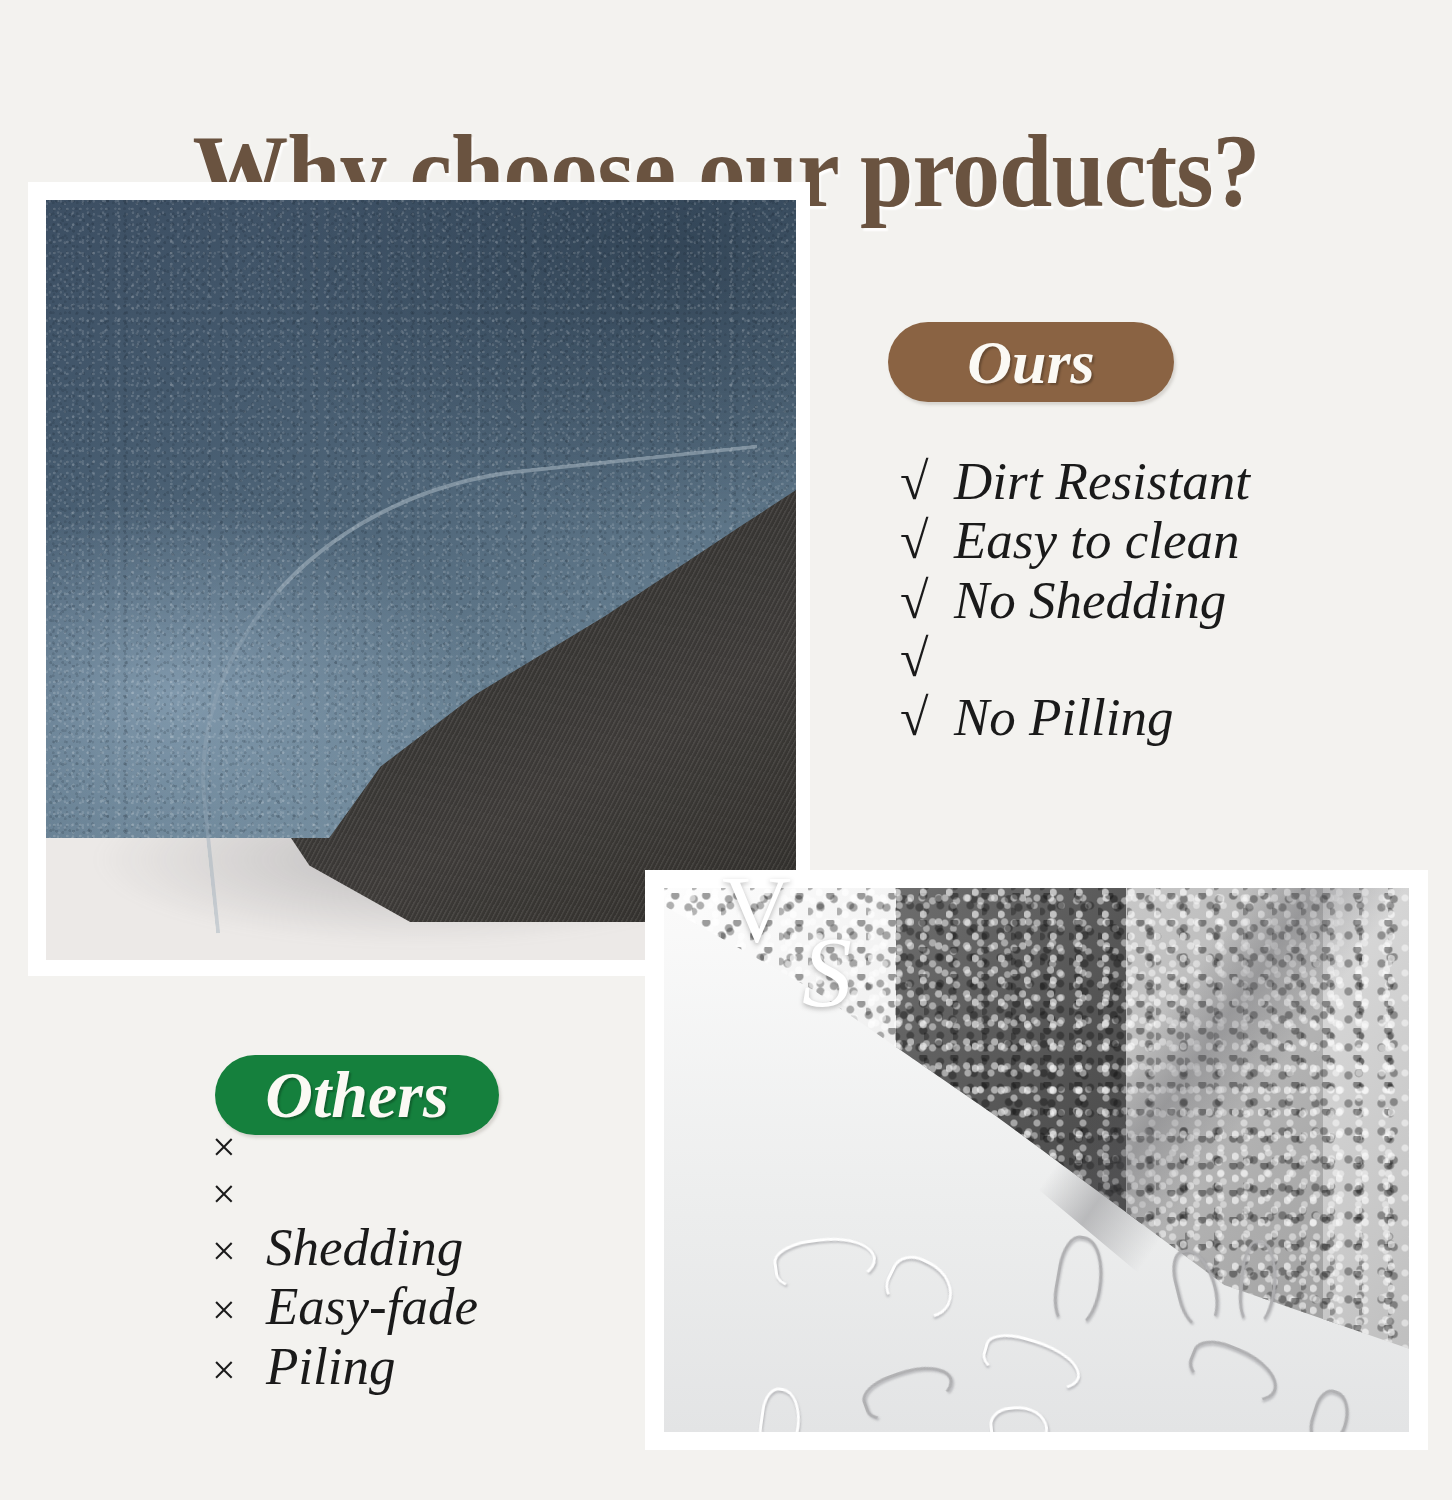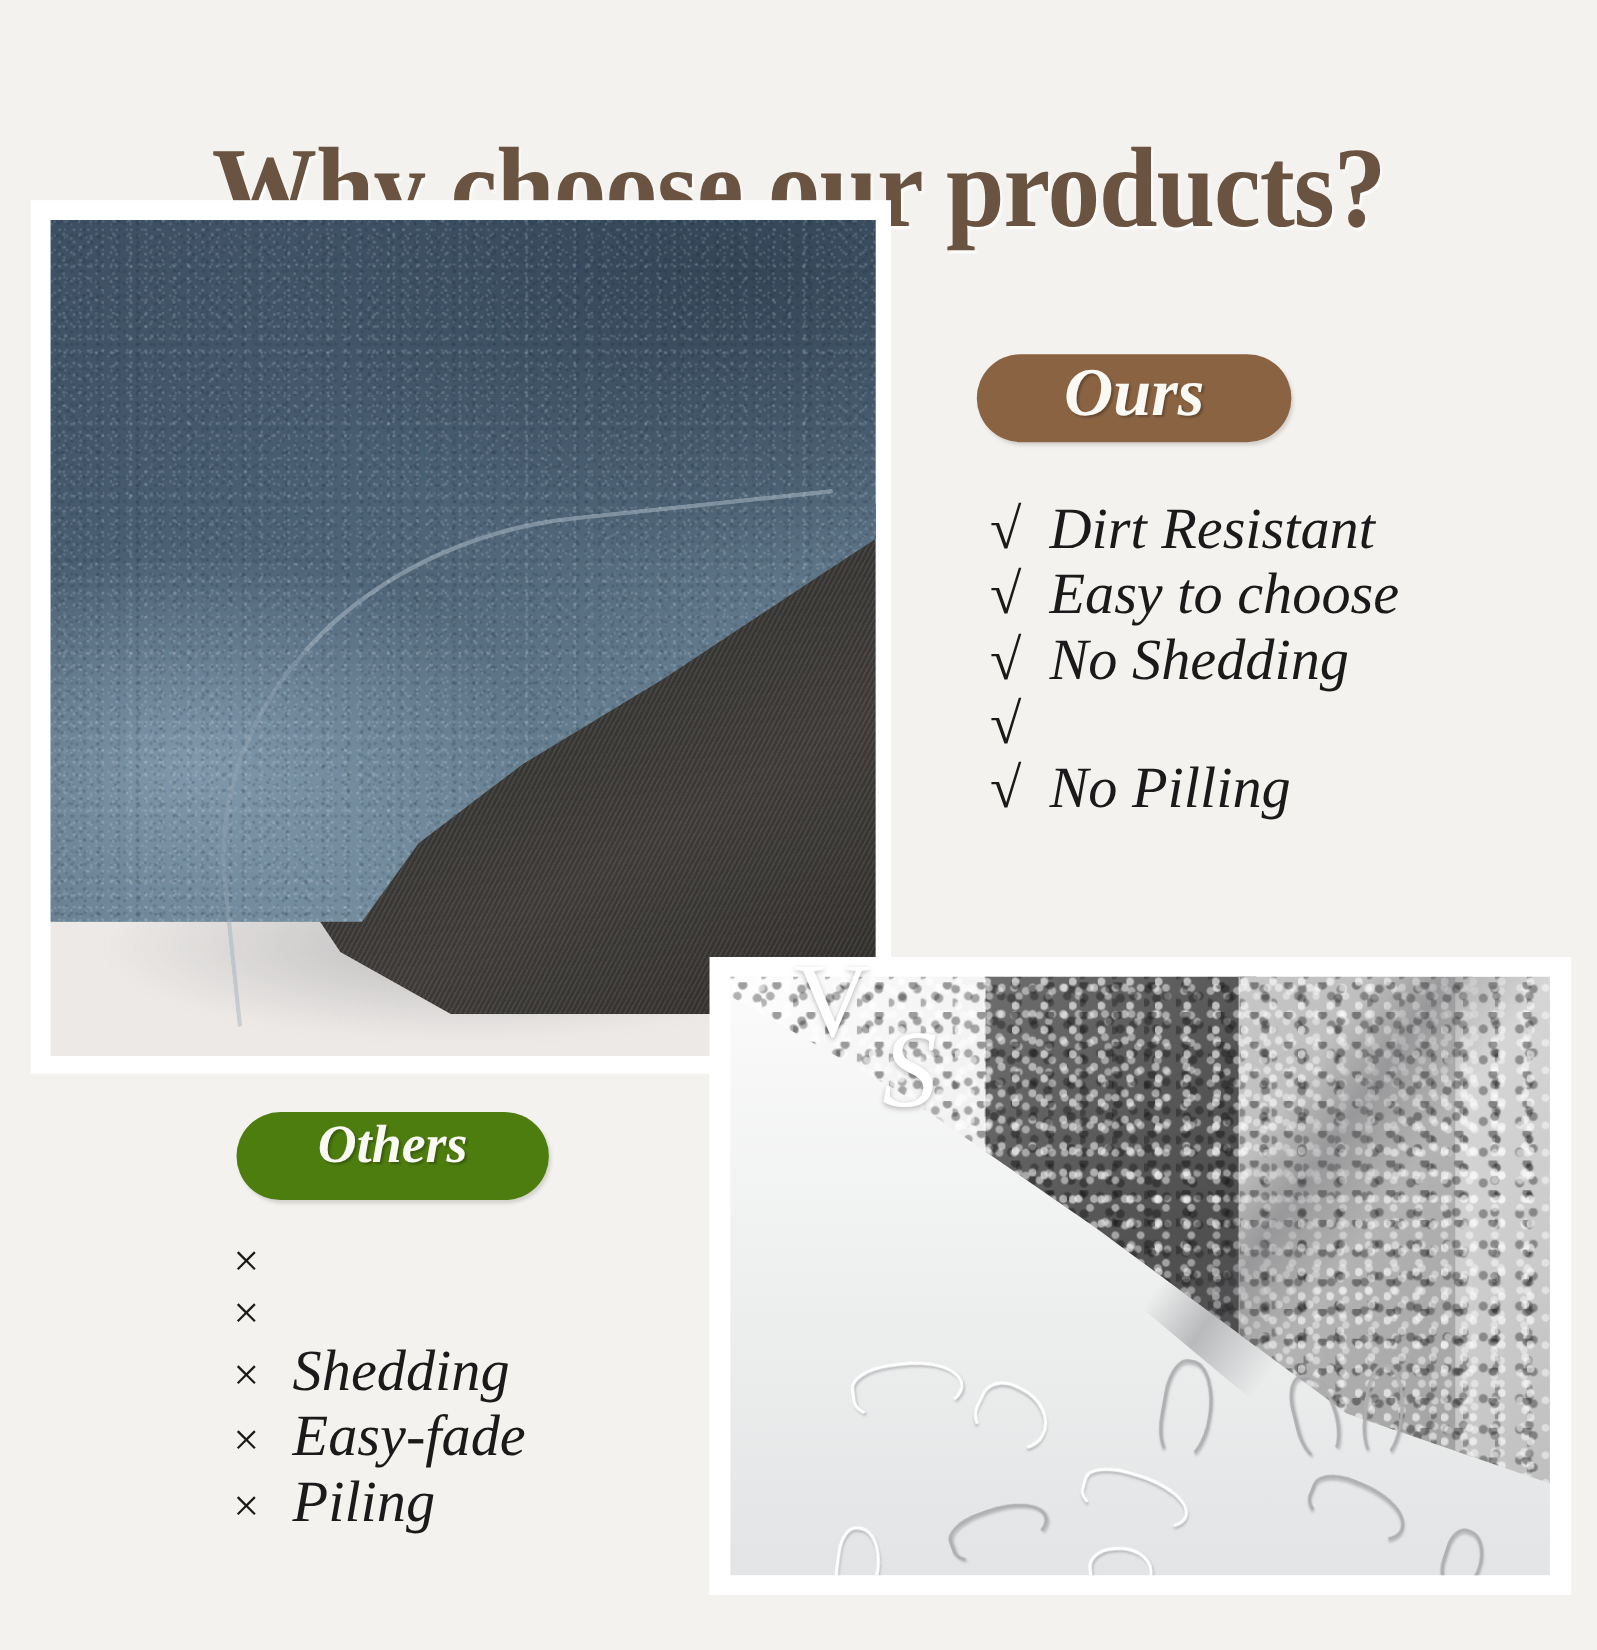--- a/index.html
+++ b/index.html
@@ -225,44 +225,45 @@
     line-height: 1;
     text-shadow: 0 2px 5px rgba(60,60,60,0.35);
   }
   #vs .v { left: 10px;  top: 0px; }
   #vs .s { left: 90px;  top: 60px; font-style: italic; font-size: 100px; }
 
   
   .badge {
     position: absolute;
     display: flex;
+    align-items: center;
     justify-content: center;
     border-radius: 999px;
     color: #fbf9f4;
     font-family: "Liberation Serif", "DejaVu Serif", serif;
     font-style: italic;
     font-weight: bold;
     text-shadow: 2px 2px 2px rgba(0,0,0,0.25);
     box-shadow: 2px 3px 3px rgba(180,175,168,0.45);
   }
   #badge-ours {
     left: 888px;
     top: 322px;
     width: 286px;
     height: 80px;
     background: #8a6343;
     font-size: 62px;
   }
   #badge-others {
     left: 215px;
-    top: 1011px;
+    top: 1055px;
     width: 284px;
     height: 80px;
-    background: #4d7c0f;
-    font-size: 49px;
+    background: #15803d;
+    font-size: 66px;
   }
 
   
   .feature-list {
     position: absolute;
     margin: 0;
     padding: 0;
     list-style: none;
   }
   .feature-list li {
@@ -339,21 +340,21 @@
   <div class="badge" id="badge-ours">
     <span>Ours</span>
   </div>
   <ul class="feature-list" id="list-ours">
     <li>
       <span class="mark">√</span>
       <span>Dirt Resistant</span>
     </li>
     <li>
       <span class="mark">√</span>
-      <span>Easy to choose</span>
+      <span>Easy to clean</span>
     </li>
     <li>
       <span class="mark">√</span>
       <span>No Shedding</span>
     </li>
     <li>
       <span class="mark">√</span>
     </li>
     <li>
       <span class="mark">√</span>

